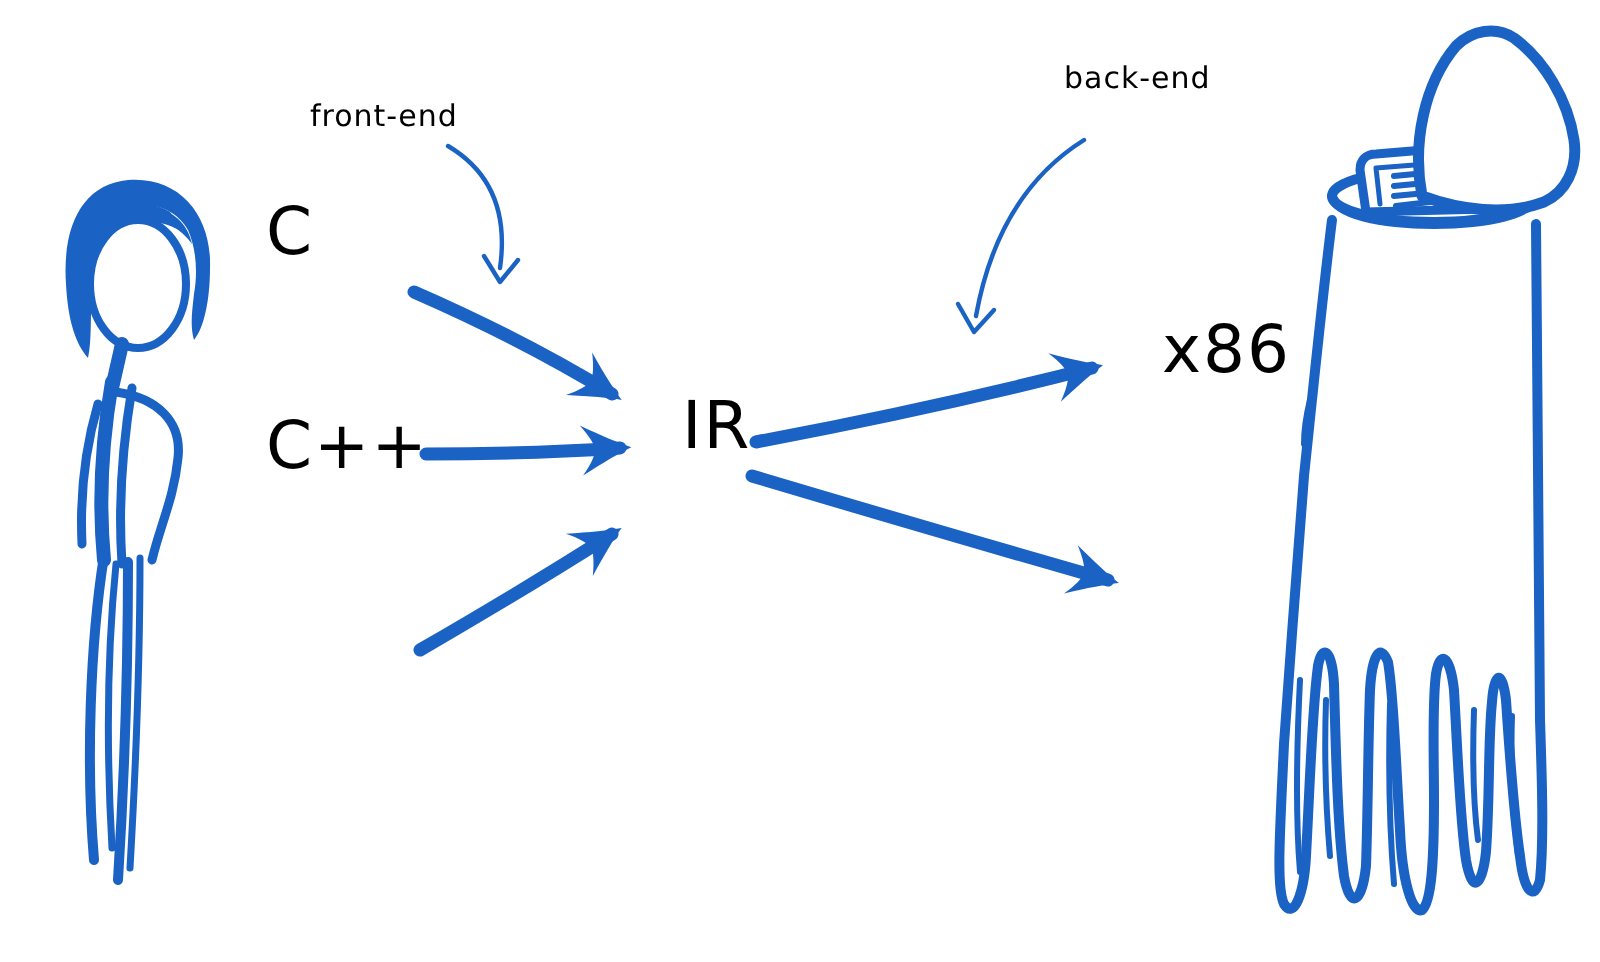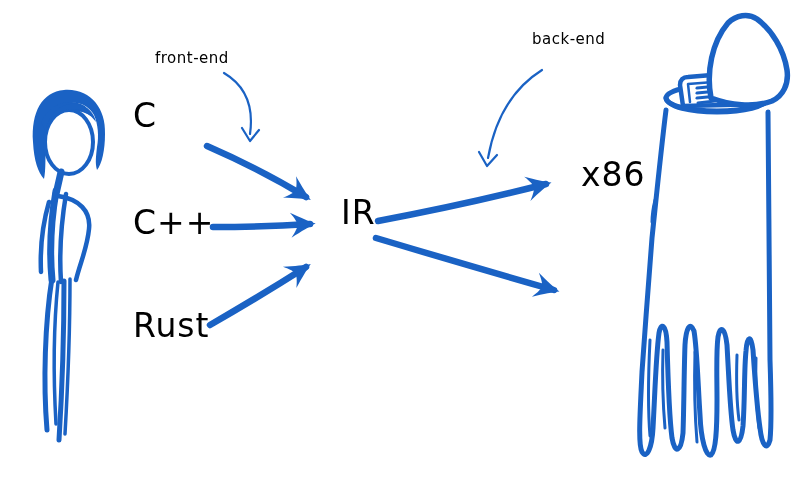--- a/index.html
+++ b/index.html
@@ -154,19 +154,18 @@
         <path d="M 737,355 C 736,385 737,405 739,420"></path>
         <path d="M 756,358 C 755,386 757,410 759,428"></path>
       </g>
 
       <path d="M 655,200 C 653,208 652,215 652,222" stroke-width="3"></path>
     </g>
   </svg>
 
   <div class="lbl node lbl-c">C</div>
   <div class="lbl node lbl-cpp">C++</div>
-  <div class="lbl node lbl-rust">Rust</div>
   <div class="lbl node lbl-ir">IR</div>
   <div class="lbl node lbl-x86">x86</div>
   <div class="lbl small lbl-frontend">front-end</div>
   <div class="lbl small lbl-backend">back-end</div>
 
 </div>
 
 </body></html>

